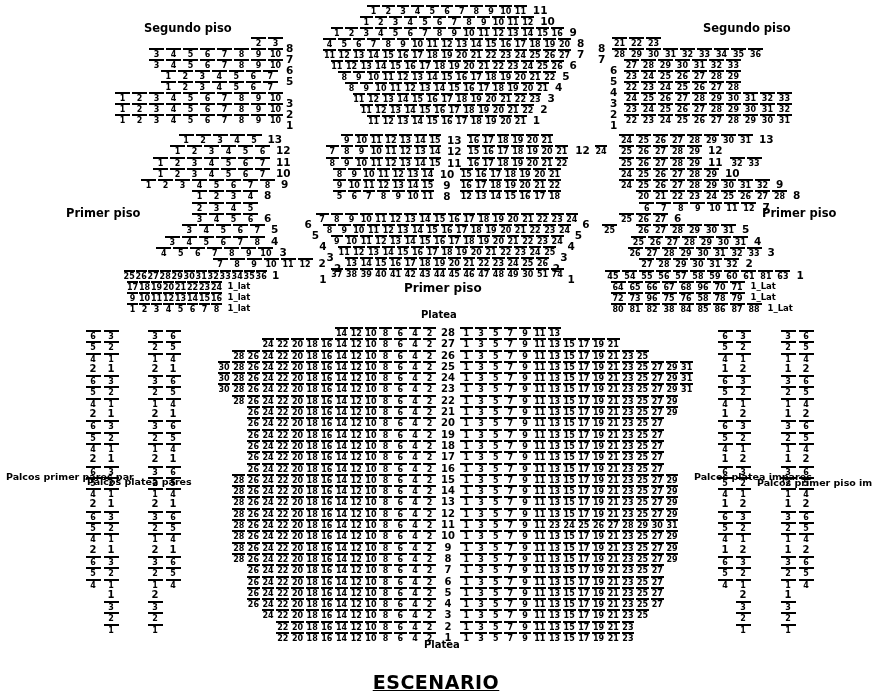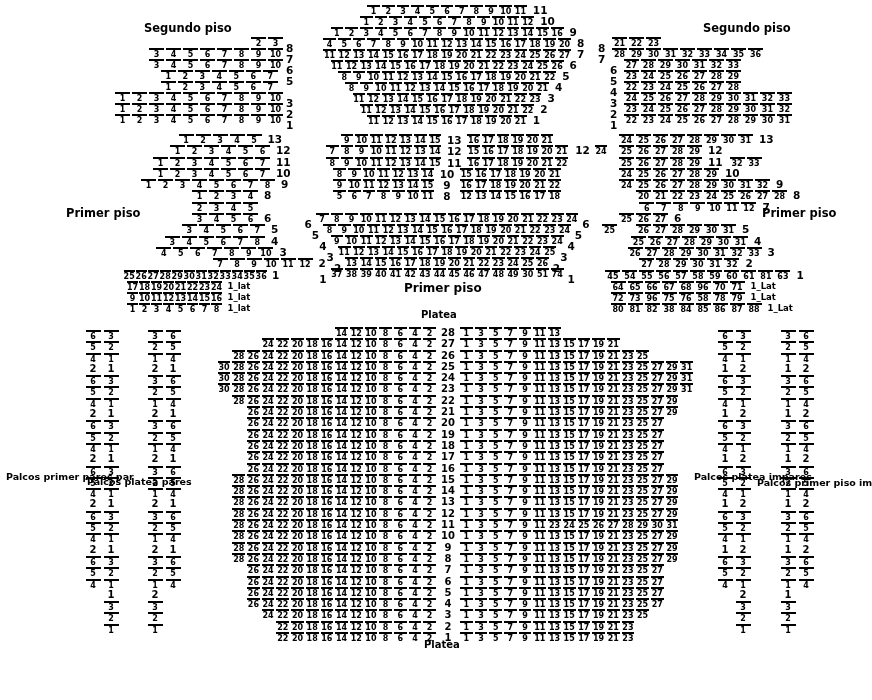--- a/index.html
+++ b/index.html
@@ -25,20 +25,21 @@
   .midlab{flex:0 0 24px;text-align:center;font-weight:bold;font-size:10.5px;line-height:10px;padding-top:1px;}
   .pnum{width:15px;margin:0 1.5px;font-weight:bold;font-size:10px;line-height:10px;text-align:center;flex:0 0 auto;}
   .caption{position:absolute;font-weight:bold;white-space:nowrap;}
   .stage{position:absolute;left:0;right:0;top:671px;text-align:center;font-weight:bold;
          font-size:19px;letter-spacing:0.5px;text-decoration:underline;}
 </style>
 </head>
 <body>
 
 <div id="map">
+  <div class="stage">ESCENARIO</div>
 <div class="sec c17" style="left: 110px; top: 37px; width: 192px;">
       <div class="row" style="height: 11px; justify-content: flex-end;">
         <span class="seat">2</span>
         <span class="seat">3</span>
         <span class="labelcol"><span class="rlabel">8</span></span>
       </div>
       <div class="row" style="height: 11px; justify-content: flex-end;">
         <span class="seat">3</span>
         <span class="seat">4</span>
         <span class="seat">5</span>

